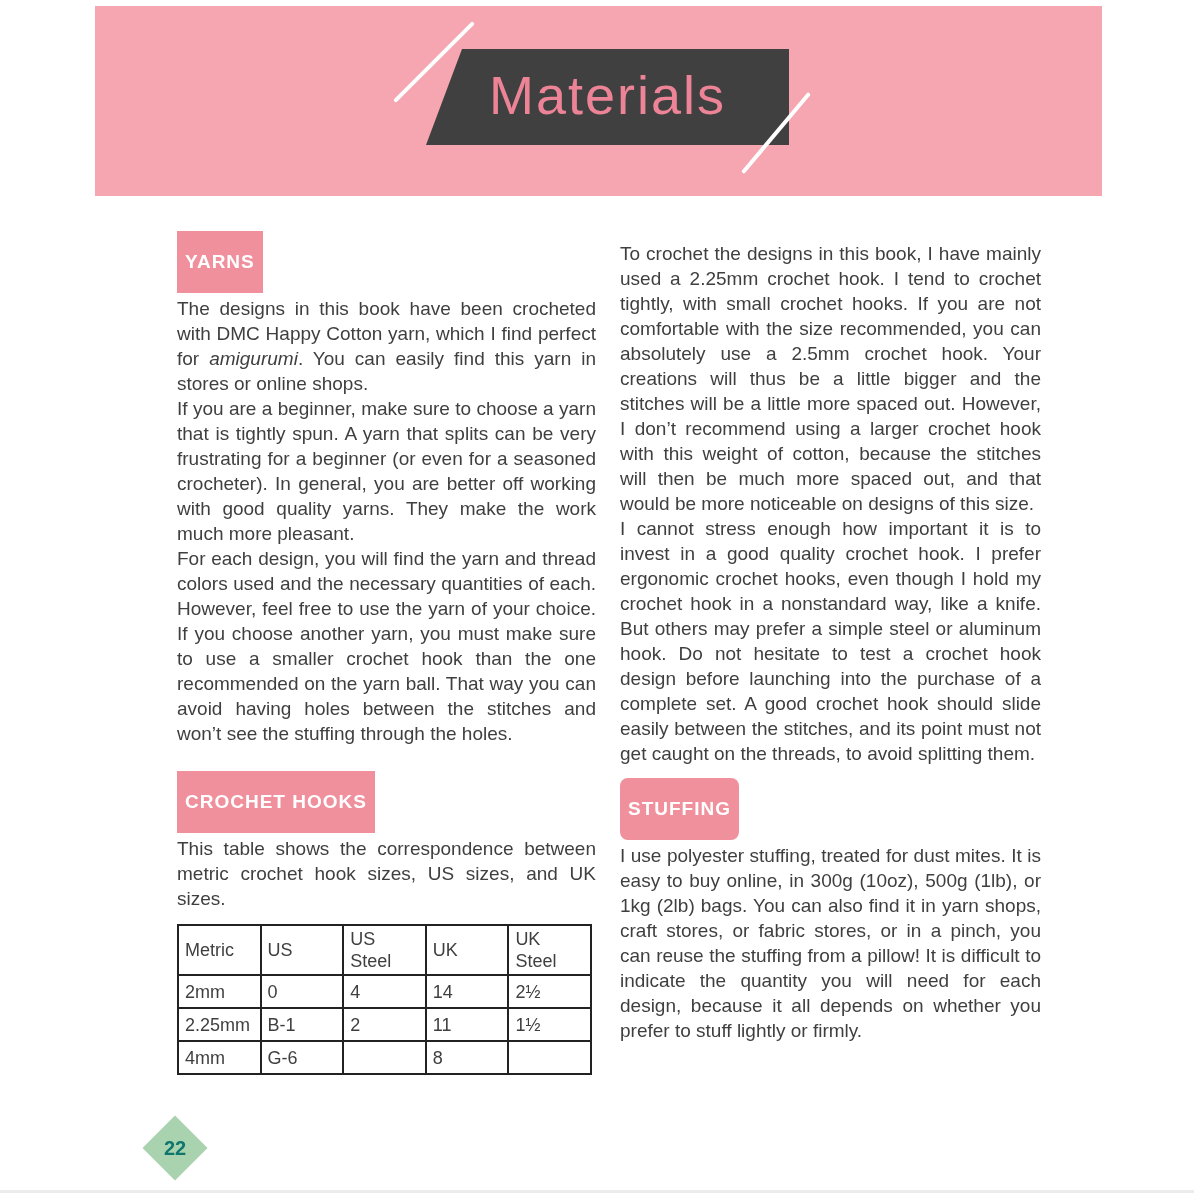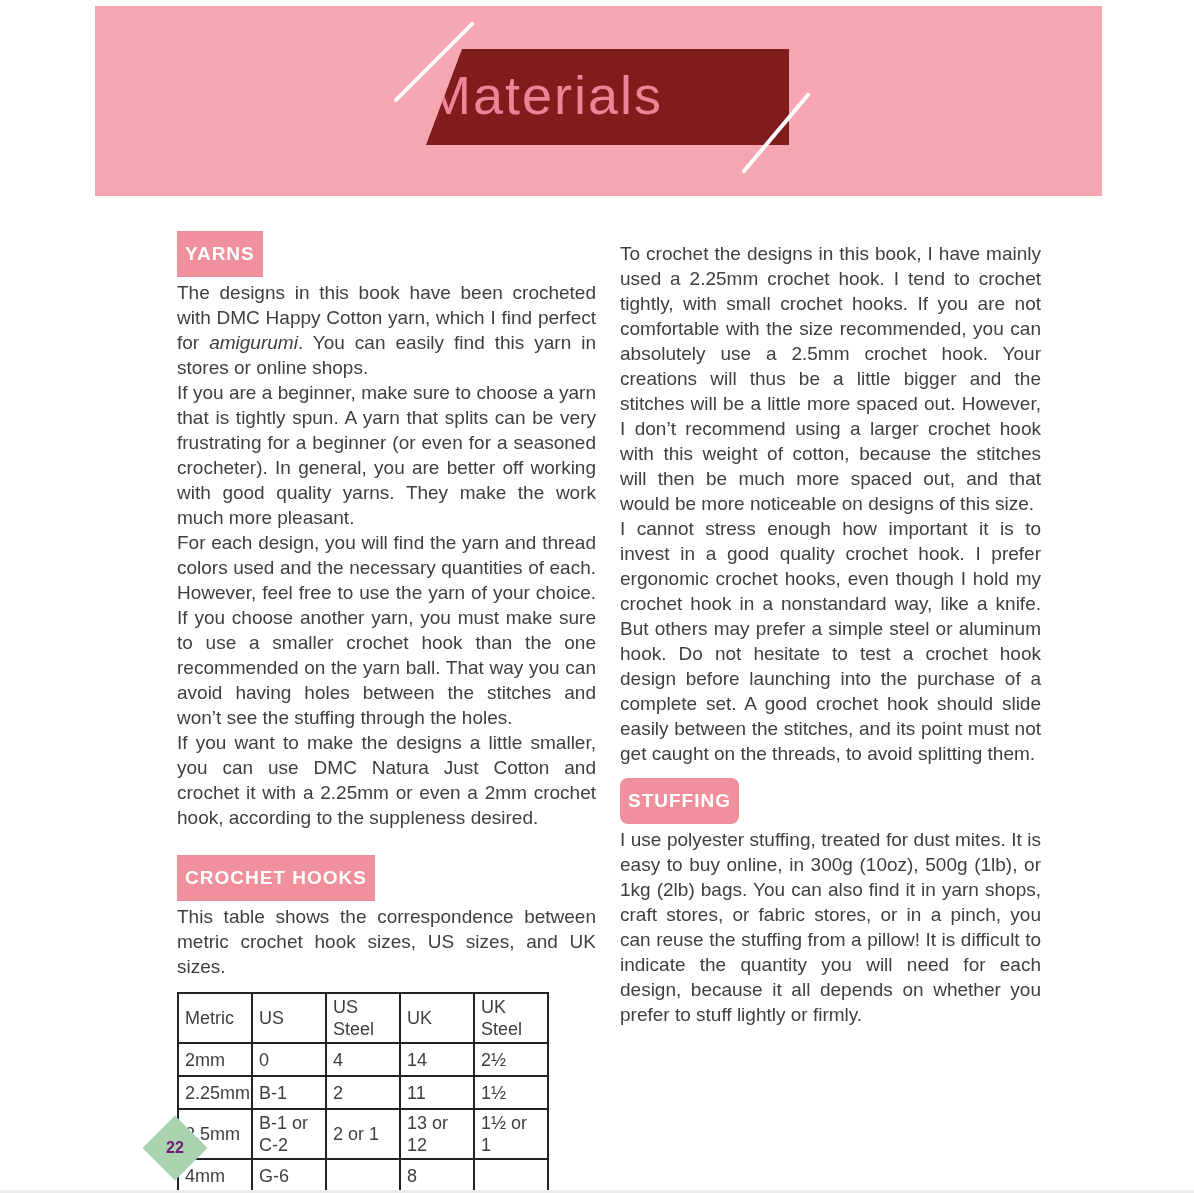--- a/index.html
+++ b/index.html
@@ -16,23 +16,23 @@
   .banner {
     position: absolute;
     left: 95px; top: 6px;
     width: 1007px; height: 190px;
     background: #f5a6b0;
   }
   .title-plate {
     position: absolute;
     left: 331px; top: 43px;
     width: 363px; height: 96px;
-    background: #7f1d1d;
+    background: #404040;
     clip-path: polygon(36px 0, 100% 0, 100% 100%, 0 100%);
-    display: flex; align-items: center; justify-content: flex-start;
+    display: flex; align-items: center; justify-content: center;
   }
   .title-plate .title {
     color: #ed8396;
     font-size: 54px;
     letter-spacing: 2px;
     font-weight: normal;
     margin-top: -4px;
   }
   .diag {
     position: absolute;
@@ -59,32 +59,32 @@
   .col p { margin: 0; }
   .col-right .first-para { margin-top: 10px; }
 
   .section-label {
     display: inline-block;
     background: #f0909d;
     color: #ffffff;
     font-weight: bold;
     font-size: 19px;
     line-height: 26px;
-    padding: 10px 8px;
+    padding: 18px 8px;
     letter-spacing: 1px;
     margin: 0 0 3px 0;
   }
   .label-spaced { margin-top: 25px; }
   .label-spaced-sm { margin-top: 12px; border-radius: 8px; }
 
   
   table.hook-table {
     margin-top: 13px;
     border-collapse: collapse;
-    width: 372px;
+    width: 415px;
     table-layout: fixed;
   }
   .hook-table th, .hook-table td {
     border: 2px solid #222222;
     font-size: 18px;
     font-weight: normal;
     text-align: left;
     padding: 2px 6px;
     height: 27px;
     vertical-align: middle;
@@ -98,23 +98,23 @@
     left: 152px; top: 1125px;
     width: 46px; height: 46px;
     background: #a9d2ae;
     transform: rotate(45deg);
   }
   .page-num {
     position: absolute;
     left: 152px; top: 1125px;
     width: 46px; height: 46px;
     display: flex; align-items: center; justify-content: center;
-    color: #701a75;
+    color: #0f766e;
     font-weight: bold;
-    font-size: 16px;
+    font-size: 20px;
   }
 
   .page-edge {
     position: absolute;
     left: 0; bottom: 0;
     width: 100%; height: 3px;
     background: #ececec;
   }
 </style>
 </head>
@@ -126,21 +126,20 @@
     <div class="title">Materials</div>
   </div>
   <div class="diag diag-br"></div>
 </div>
 
 <div class="col col-left">
   <div class="section-label">YARNS</div>
   <p><span>The designs in this book have been crocheted with DMC Happy Cotton yarn, which I find perfect for </span><em>amigurumi</em><span>. You can easily find this yarn in stores or online shops.</span></p>
   <p>If you are a beginner, make sure to choose a yarn that is tightly spun. A yarn that splits can be very frustrating for a beginner (or even for a seasoned crocheter). In general, you are better off working with good quality yarns. They make the work much more pleasant.</p>
   <p>For each design, you will find the yarn and thread colors used and the necessary quantities of each. However, feel free to use the yarn of your choice. If you choose another yarn, you must make sure to use a smaller crochet hook than the one recommended on the yarn ball. That way you can avoid having holes between the stitches and won’t see the stuffing through the holes.</p>
-  <p>If you want to make the designs a little smaller, you can use DMC Natura Just Cotton and crochet it with a 2.25mm or even a 2mm crochet hook, according to the suppleness desired.</p>
 
   <div class="section-label label-spaced">CROCHET HOOKS</div>
   <p>This table shows the correspondence between metric crochet hook sizes, US sizes, and UK sizes.</p>
 
   <table class="hook-table">
     <tbody>
         <tr>
       <th>Metric</th>
       <th>US</th>
       <th>US Steel</th>
@@ -155,27 +154,20 @@
       <td>2½</td>
     </tr>
     <tr>
       <td>2.25mm</td>
       <td>B-1</td>
       <td>2</td>
       <td>11</td>
       <td>1½</td>
     </tr>
     <tr>
-      <td>2.5mm</td>
-      <td>B-1 or C-2</td>
-      <td>2 or 1</td>
-      <td>13 or 12</td>
-      <td>1½ or 1</td>
-    </tr>
-    <tr>
       <td>4mm</td>
       <td>G-6</td>
       <td></td>
       <td>8</td>
       <td></td>
     </tr>
   </tbody>
     </table>
 </div>
 

